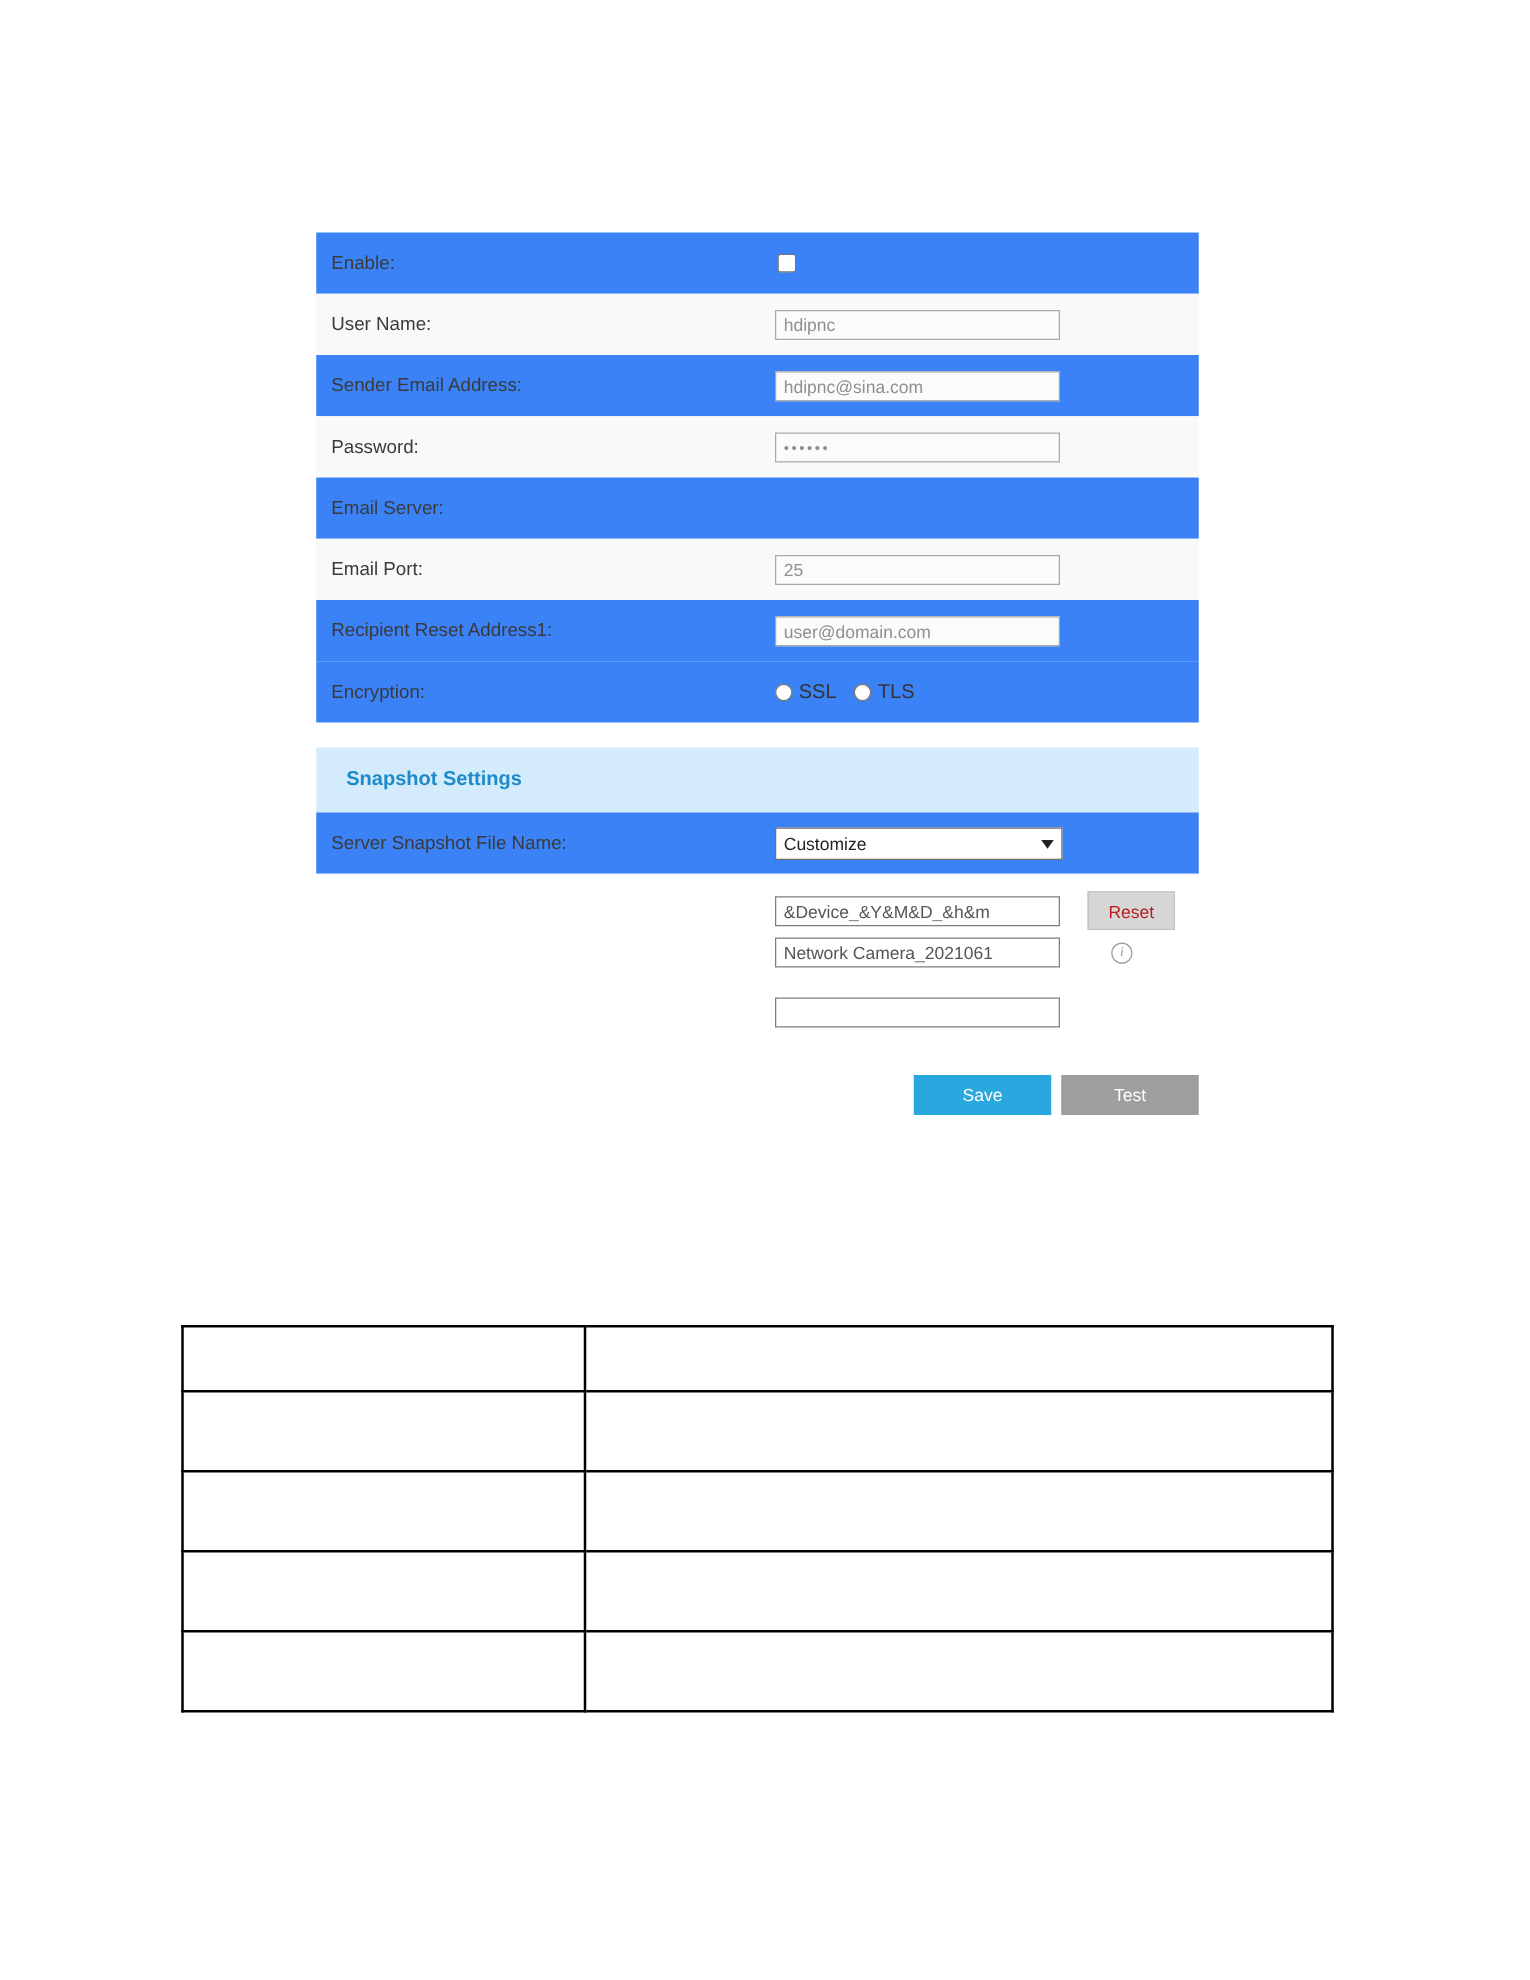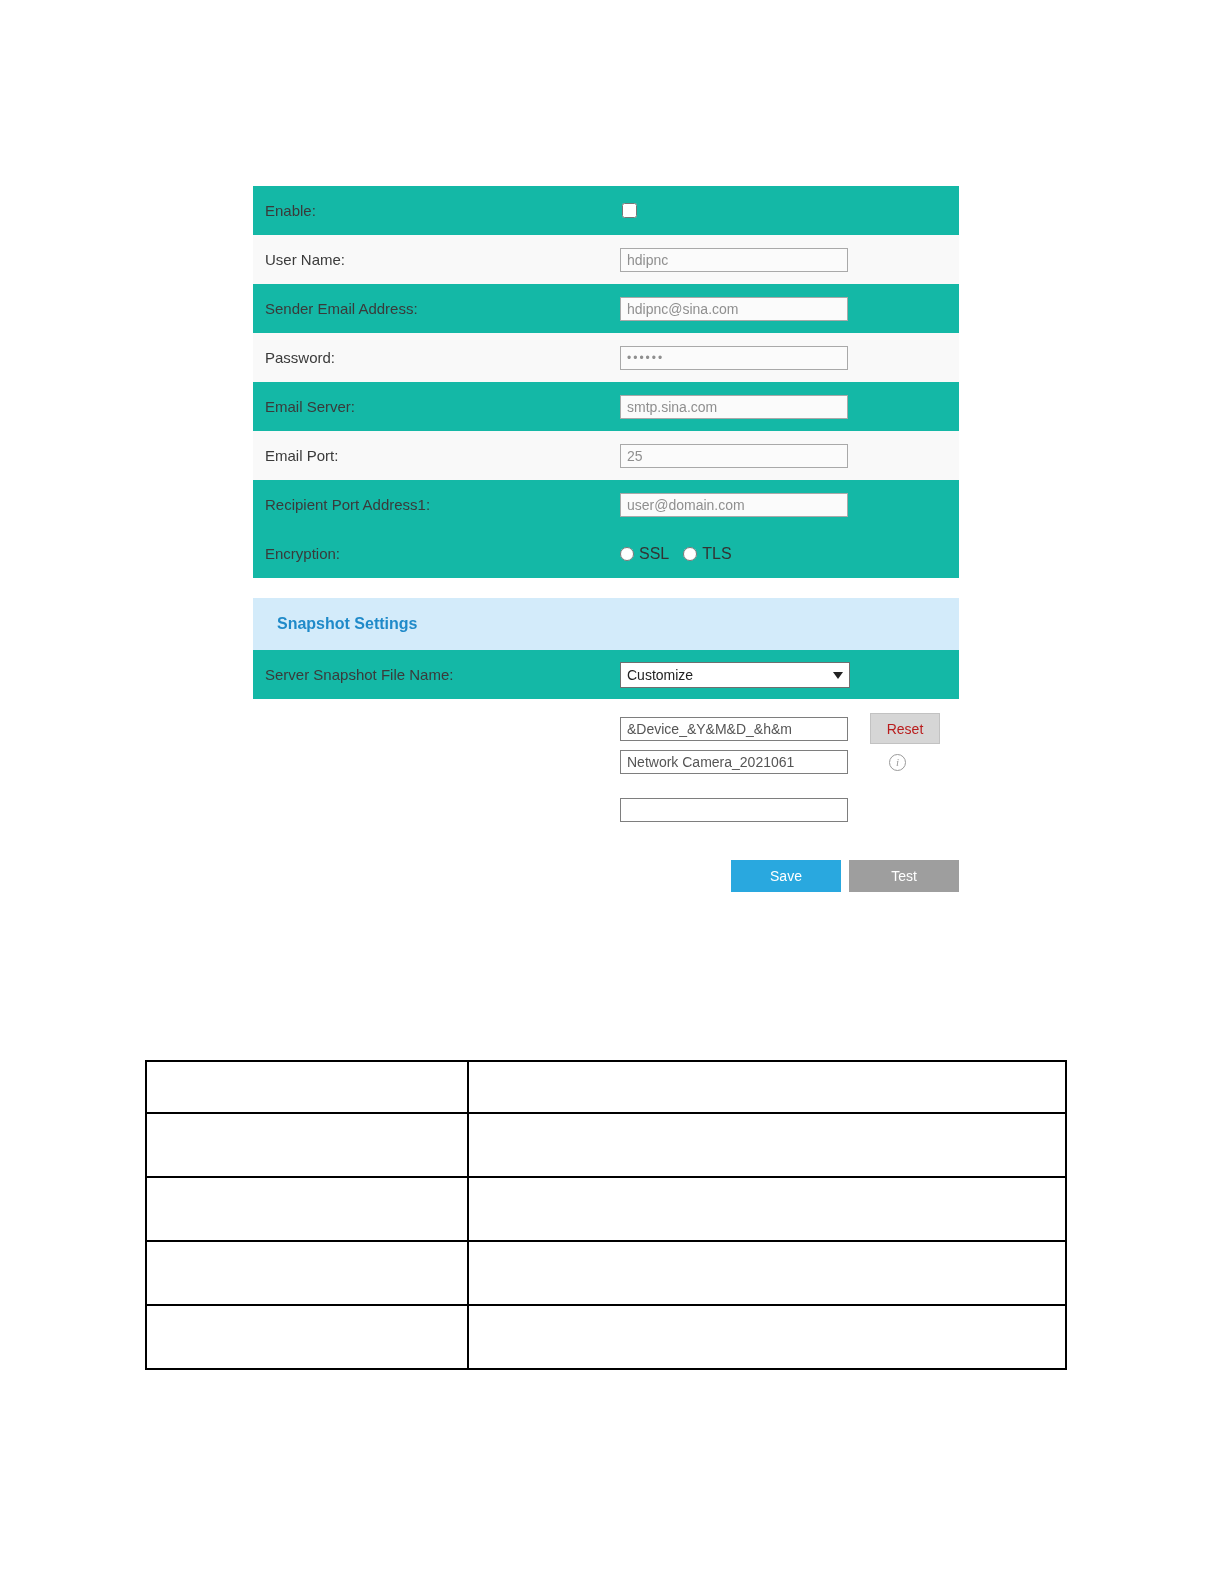--- a/index.html
+++ b/index.html
@@ -15,21 +15,21 @@
     position: absolute;
     left: 253px; top: 186px;
     width: 706px;
   }
   .form-row {
     display: flex;
     align-items: center;
     height: 49px;
     background: #f9f9f9;
   }
-  .form-row.alt { background: #14b8a6; }
+  .form-row.alt { background: #3b82f6; }
   .form-label {
     width: 367px;
     padding-left: 12px;
     font-size: 15px;
     color: #3a3a3a;
   }
   .form-value {
     flex: 1;
     display: flex;
     align-items: center;
@@ -189,34 +189,31 @@
 
   <div class="form-row">
     <div class="form-label">Password:</div>
     <div class="form-value">
       <input type="text" class="txt pwd" value="••••••" style="">
     </div>
   </div>
 
   <div class="form-row alt">
     <div class="form-label">Email Server:</div>
-    <div class="form-value">
-      <input type="text" class="txt" value="smtp.sina.com" style="">
-    </div>
   </div>
 
   <div class="form-row">
     <div class="form-label">Email Port:</div>
     <div class="form-value">
       <input type="text" class="txt" value="25" style="">
     </div>
   </div>
 
   <div class="form-row alt">
-    <div class="form-label">Recipient Port Address1:</div>
+    <div class="form-label">Recipient Reset Address1:</div>
     <div class="form-value">
       <input type="text" class="txt" value="user@domain.com" style="">
     </div>
   </div>
 
 
   <div class="form-row alt">
     <div class="form-label">Encryption:</div>
     <div class="form-value radios">
       <label class="radio-item">

